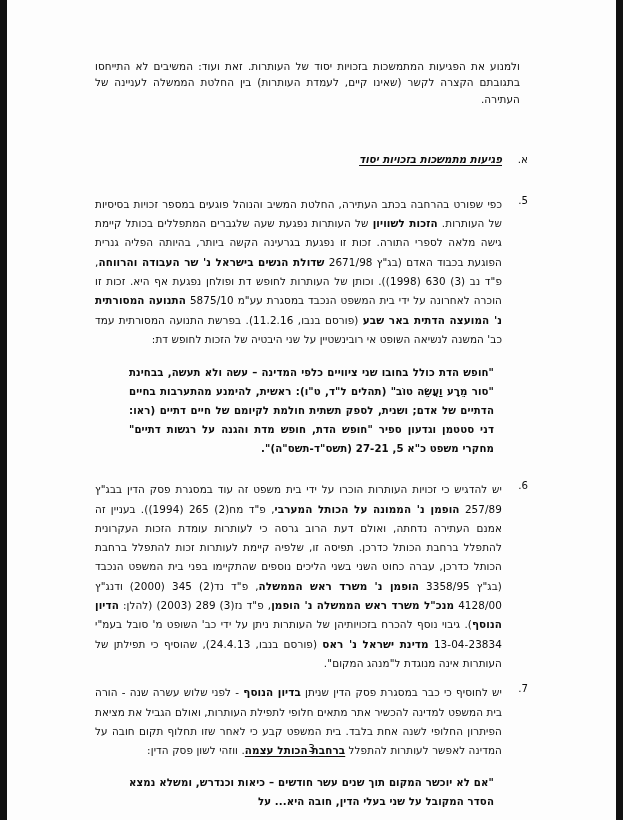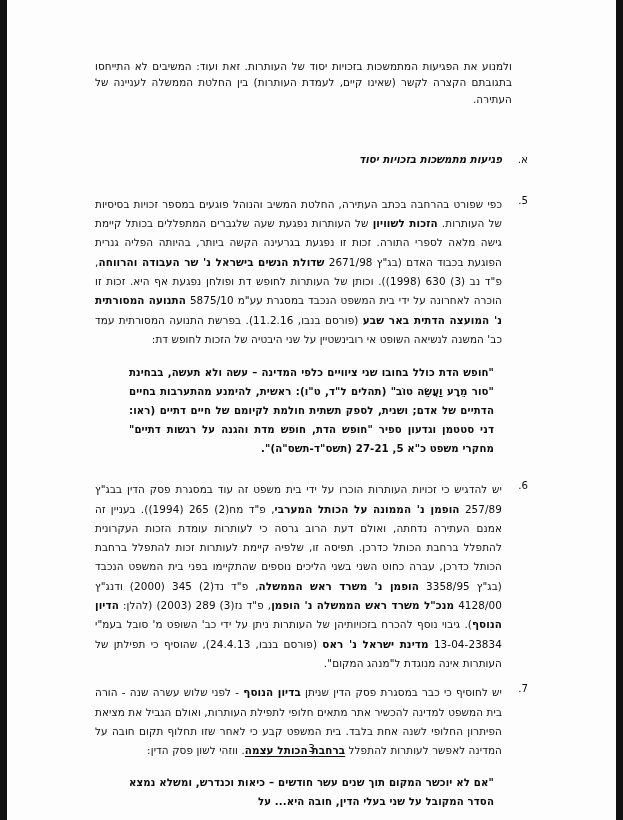--- a/index.html
+++ b/index.html
@@ -54,21 +54,21 @@
   
   .para {
     font-size: 10.4px;
     line-height: 16.3px;
     text-align: justify;
     text-justify: inter-word;
     letter-spacing: 0.1px;
   }
 
   .lede {
-    margin: 0 16px 44px 0;
+    margin: 0 8px 44px 0;
   }
 
   
   .clause {
     position: relative;
     margin: 0 0 10px 0;
     padding-right: 26px;
   }
   .clause-num {
     position: absolute;
@@ -92,20 +92,21 @@
     position: absolute;
     right: 0;
     top: 0;
     width: 20px;
     text-align: right;
     font-weight: 400;
   }
   .section-head .head-text {
     font-weight: 700;
     font-style: italic;
+    text-decoration: underline;
     text-underline-offset: 2px;
   }
 
   
   .quote {
     margin: 16px 34px 20px 34px;
     font-size: 10.2px;
     line-height: 19px;
     font-weight: 700;
     text-align: justify;

